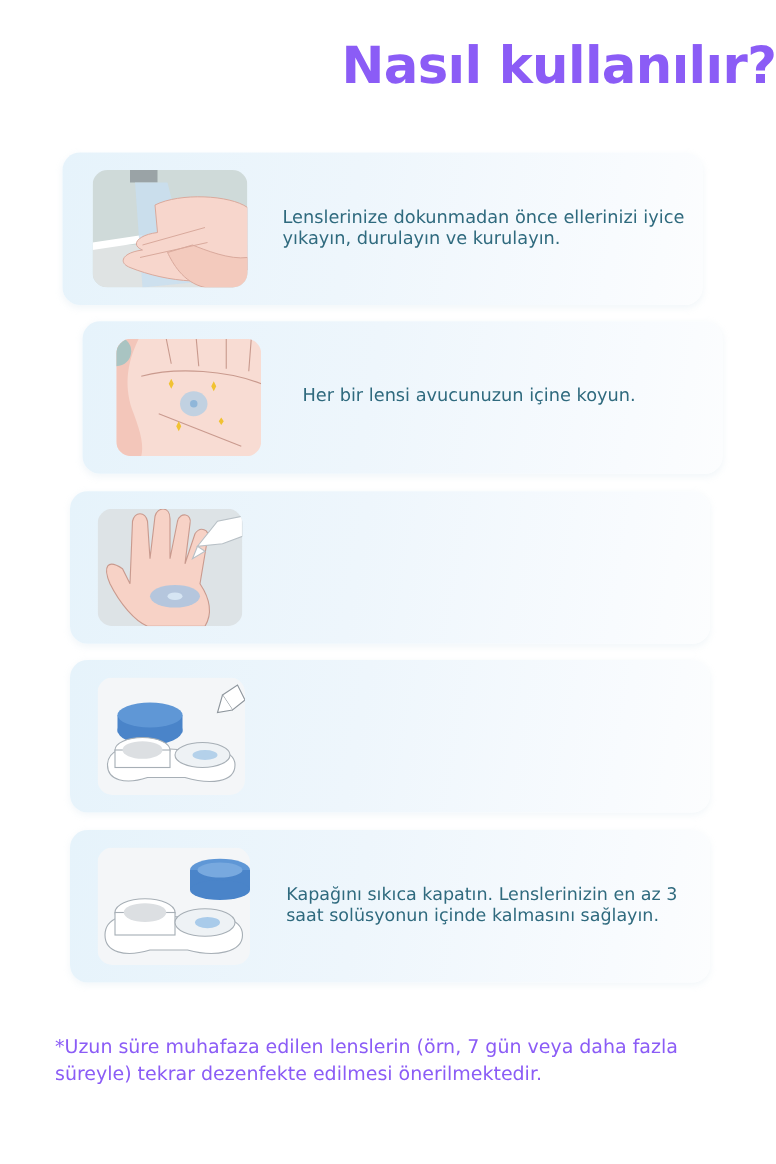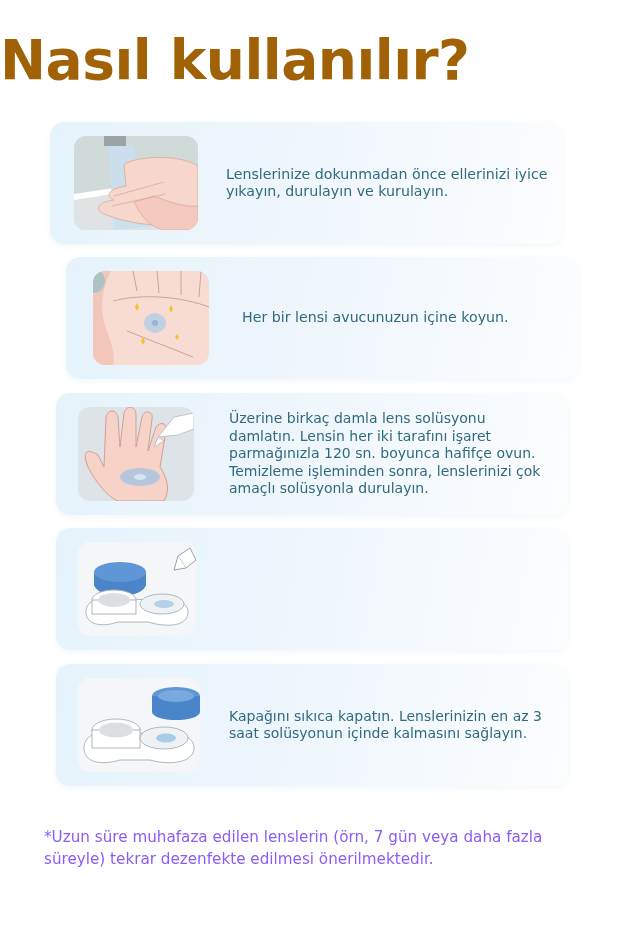--- a/index.html
+++ b/index.html
@@ -1,22 +1,22 @@
 <!DOCTYPE html>
 <html><head>
   <meta charset="utf-8">
   <style>
     * { box-sizing: border-box; margin: 0; padding: 0; }
     html, body { width: 621px; height: 931px; background: #ffffff; overflow: hidden; }
     body { position: relative; font-family: "DejaVu Sans", sans-serif; color: #2e6b80; }
 
     .title {
       position: absolute; left: 0; top: 28px; width: 621px;
-      text-align: left; font-size: 55px; font-weight: bold;
-      color: #a16207; letter-spacing: -0.5px;
+      text-align: right; font-size: 41px; font-weight: bold;
+      color: #8b5cf6; letter-spacing: -0.5px;
       font-family: "DejaVu Sans", sans-serif;
     }
 
     .card {
       position: absolute; height: 122px; border-radius: 14px;
       background: linear-gradient(100deg, #e6f3fb 0%, #eef6fc 45%, #f8fbfe 85%, #fcfdfe 100%);
       box-shadow: 0 2px 6px rgba(180, 205, 220, 0.18);
     }
     .card .thumb {
       position: absolute; left: 24px; top: 14px; width: 124px; height: 94px;
@@ -86,21 +86,20 @@
   <div class="thumb" style="left:22px;width:116px;">
     <svg viewBox="0 0 116 94" preserveAspectRatio="none">
       <rect width="116" height="94" fill="#dde3e6"></rect>
       <path d="M10 60 C4 46,8 40,20 48 L26 60 L28 10 C30 2,38 2,40 10 L42 40 L46 6 C48 -2,58 -2,58 8 L58 40 L64 10 C66 2,76 4,74 12 L70 44 L78 20 C82 14,90 16,88 24 L82 60 C90 72,92 84,86 94 L40 94 C30 90,18 76,10 60 Z" fill="#f7d2c6" stroke="#c99a8e" stroke-width="0.9"></path>
       <ellipse cx="62" cy="70" rx="20" ry="9" fill="#a9c4e1" opacity="0.85"></ellipse>
       <ellipse cx="62" cy="70" rx="6" ry="3" fill="#d6e5f3"></ellipse>
       <path d="M80 30 L96 10 L116 6 L116 22 L100 28 Z" fill="#ffffff" stroke="#b8c0c6" stroke-width="0.9"></path>
       <path d="M80 30 L76 40 L86 34 Z" fill="#ffffff" stroke="#b8c0c6" stroke-width="0.9"></path>
     </svg>
   </div>
-  <div class="text">Üzerine birkaç damla lens solüsyonu damlatın. Lensin her iki tarafını işaret parmağınızla 120 sn. boyunca hafifçe ovun. Temizleme işleminden sonra, lenslerinizi çok amaçlı solüsyonla durulayın.</div>
 </div>
 
 <div class="card c4">
   <div class="thumb" style="left:22px;width:118px;">
     <svg viewBox="0 0 118 94" preserveAspectRatio="none">
       <rect width="118" height="94" fill="#f4f6f8"></rect>
       <ellipse cx="42" cy="42" rx="26" ry="12" fill="#4a84c9"></ellipse>
       <rect x="16" y="30" width="52" height="14" fill="#4a84c9"></rect>
       <ellipse cx="42" cy="30" rx="26" ry="10" fill="#5f97d6"></ellipse>
       <path d="M8 70 C8 58,22 54,40 56 L70 58 C90 54,110 58,110 70 C110 84,90 86,70 80 L40 80 C22 86,8 82,8 70 Z" fill="#ffffff" stroke="#a7afb6" stroke-width="0.9"></path>

